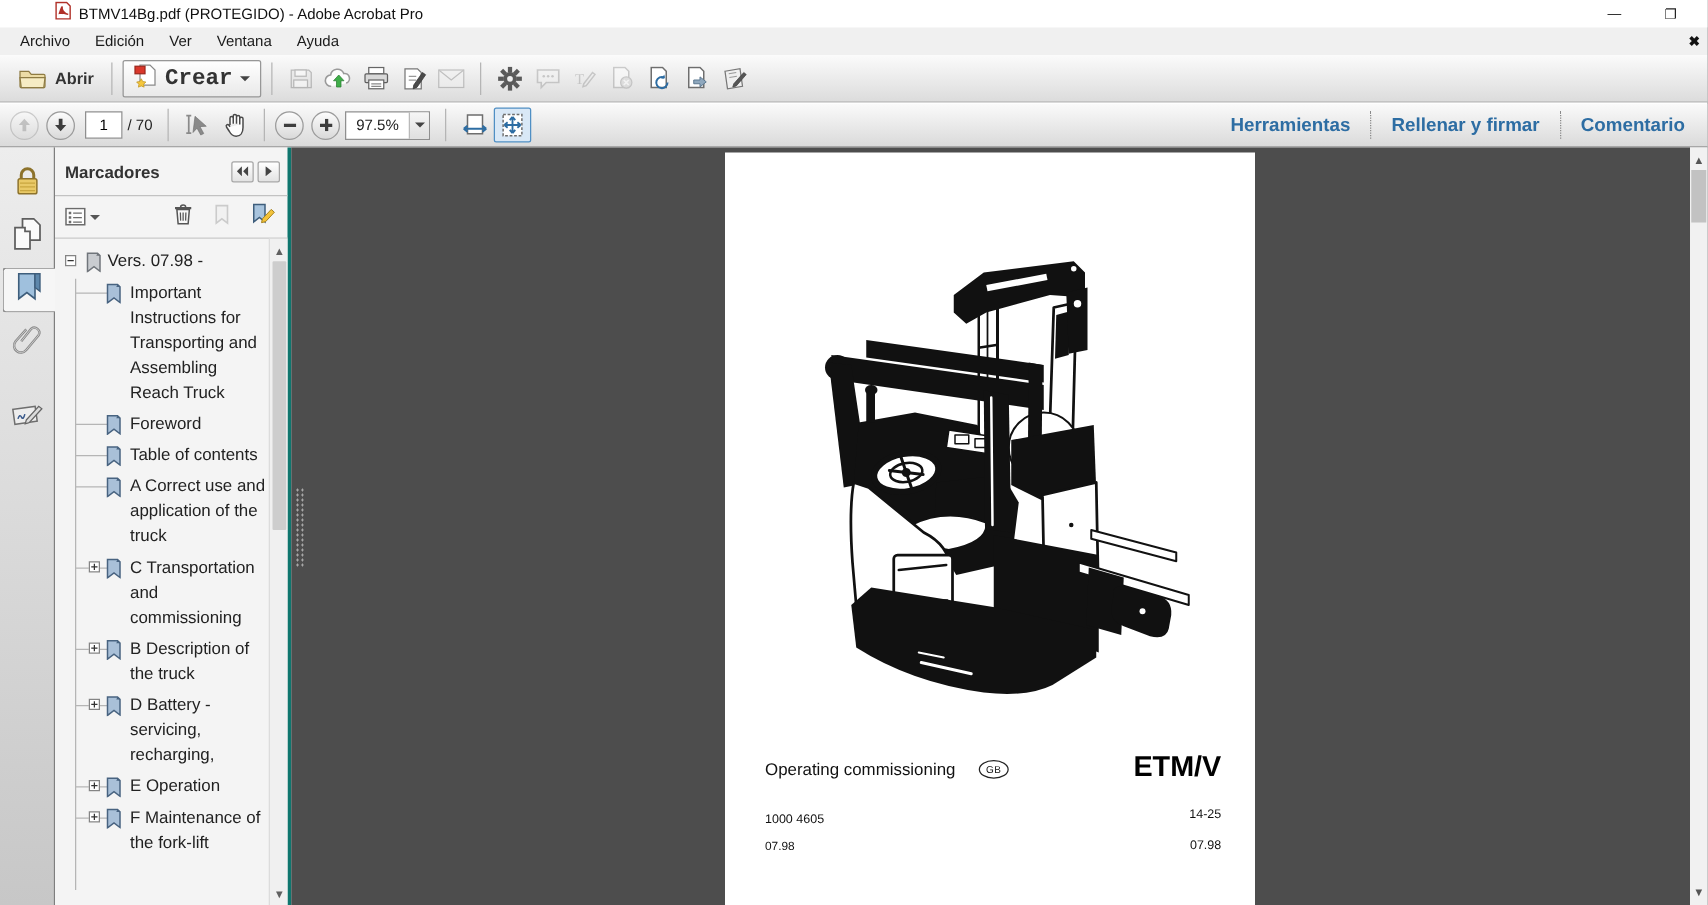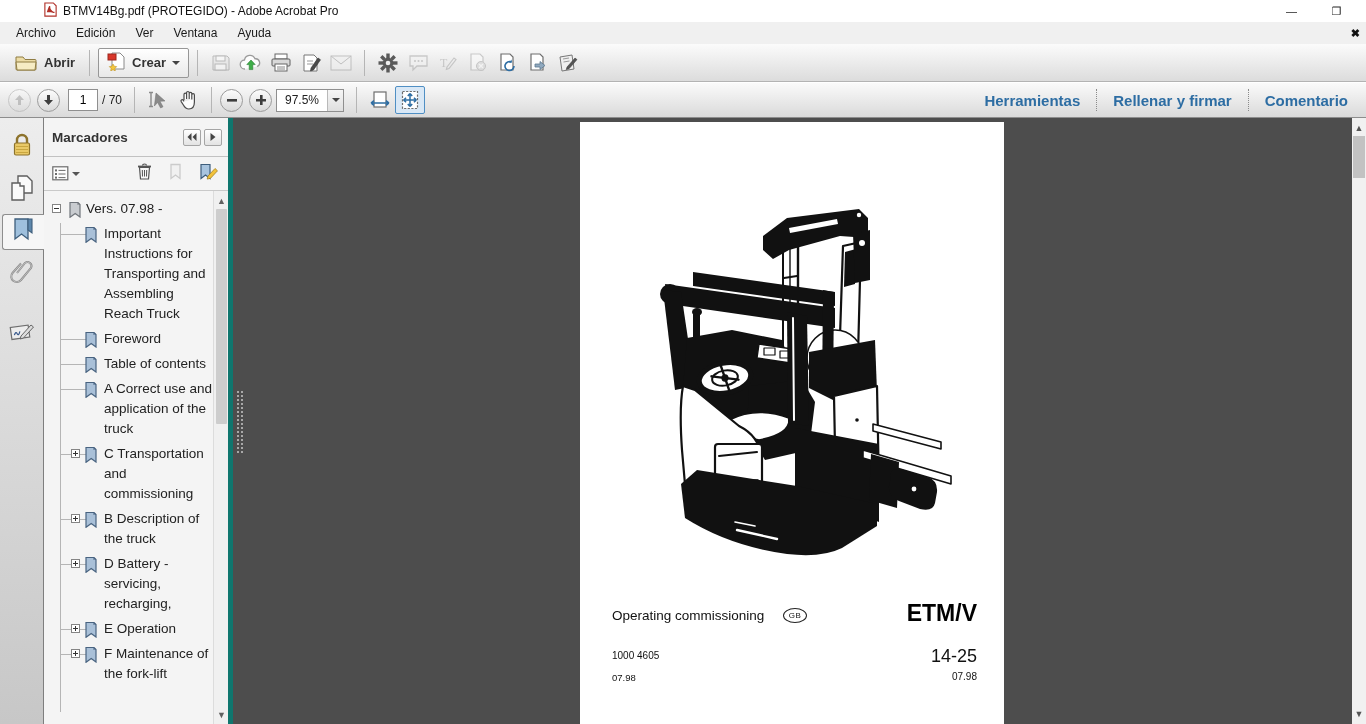--- a/index.html
+++ b/index.html
@@ -29,21 +29,21 @@
               background:linear-gradient(#fafafa,#dadada); border-bottom:1px solid #8d8d8d;
               display:flex; align-items:center; padding:0 8px; }
   .tsep { width:1px; height:26px; background:#b5b5b5; margin:0 8px; flex:none; }
   .tbtn { height:28px; min-width:30px; display:flex; align-items:center; justify-content:center;
           border-radius:2px; flex:none; }
   .tbtn svg { display:block; }
   .openbtn { display:flex; align-items:center; gap:6px; padding:0 6px; }
   .openbtn .lbl { font-size:13px; font-weight:bold; color:#333; }
   .crearbtn { display:flex; align-items:center; gap:6px; padding:2px 8px; height:30px;
               border:1px solid #979797; border-radius:2px; background:linear-gradient(#ffffff,#e9e9e9); }
-  .crearbtn .lbl { font-size:13px; font-weight:bold; color:#333; }
+  .crearbtn .lbl { font-size:18px; font-weight:bold; color:#333;font-family:Liberation Mono, monospace; }
   .caret { width:0; height:0; border-left:4px solid transparent; border-right:4px solid transparent;
            border-top:4px solid #444; display:inline-block; }
   .right1 { margin-left:auto; display:flex; align-items:center; }
   .personalizar { display:flex; align-items:center; gap:6px; font-size:13px; color:#222; padding:0 8px; }
 
   
   .circlebtn { width:23px; height:23px; border-radius:50%; border:1px solid #9b9b9b;
                background:linear-gradient(#fcfcfc,#d9d9d9); display:flex; align-items:center;
                justify-content:center; flex:none; }
   .pageinput { width:30px; height:22px; border:1px solid #8f8f8f; background:#fff; text-align:center;
@@ -63,21 +63,21 @@
   .main { position:absolute; left:0; top:118px; width:1366px; height:606px; display:flex; }
 
   .iconstrip { width:44px; height:100%; background:linear-gradient(#ededed,#c7c7c7);
                border-right:1px solid #7e7e7e; display:flex; flex-direction:column; align-items:center;
                padding-top:12px; flex:none; }
   .stripbtn { width:40px; height:36px; display:flex; align-items:center; justify-content:center; margin-bottom:6px; }
   .stripbtn.sel { background:#f6f6f6; border:1px solid #8e8e8e; border-right:none; border-radius:3px 0 0 3px;
                   width:42px; margin-left:2px; }
 
   
-  .panel { width:189px; height:100%; background:#f4f4f4; border-right:5px solid #0f766e;
+  .panel { width:189px; height:100%; background:#f4f4f4; border-right:3px solid #0f766e;
            display:flex; flex-direction:column; flex:none; position:relative; }
   .panel-header { height:39px; border-bottom:1px solid #c2c2c2; display:flex; align-items:center;
                   padding:0 6px 0 8px; }
   .panel-title { font-size:13.5px; font-weight:bold; color:#333; }
   .ph-btns { margin-left:auto; display:flex; gap:3px; }
   .ph-btn { width:18px; height:17px; border:1px solid #a5a5a5; border-radius:2px;
             background:linear-gradient(#fff,#e3e3e3); display:flex; align-items:center; justify-content:center; }
   .panel-toolbar { height:34px; border-bottom:1px solid #c9c9c9; display:flex; align-items:center;
                    padding:0 10px 0 8px; }
   .pt-right { margin-left:auto; display:flex; gap:16px; align-items:center; }
@@ -116,21 +116,21 @@
   .page { position:absolute; left:347px; top:4px; width:424px; height:602px; background:#fff; }
 
   .truckwrap { position:absolute; left:57px; top:66px; width:320px; height:380px; }
 
   .pg-operating { position:absolute; left:32px; top:486px; font-size:13.5px; color:#111; }
   .pg-gb { position:absolute; left:203px; top:486px; width:24px; height:15px; border:1.4px solid #222;
            border-radius:50%; display:flex; align-items:center; justify-content:center;
            font-size:8px; color:#111; letter-spacing:0.5px; }
   .pg-model { position:absolute; right:27px; top:478px; font-size:23px; font-weight:bold; color:#000; }
   .pg-docnum { position:absolute; left:32px; top:528px; font-size:10px; color:#111; }
-  .pg-secpage { position:absolute; right:27px; top:524px; font-size:18px; color:#111; }
+  .pg-secpage { position:absolute; right:27px; top:524px; font-size:10px; color:#111; }
   .pg-dateL { position:absolute; left:32px; top:550px; font-size:9.5px; color:#111; }
   .pg-dateR { position:absolute; right:27px; top:549px; font-size:10px; color:#111; }
 
   
   .wscroll { width:14px; height:100%; background:#f1f1f1; position:relative; flex:none; }
   .wscroll .arrow { position:absolute; left:0; width:14px; height:14px; display:flex; align-items:center;
                     justify-content:center; color:#555; font-size:9px; }
   .wscroll .thumb { position:absolute; left:1px; top:18px; width:12px; height:42px; background:#c2c2c2; }
 
   .dis { opacity:0.45; }

